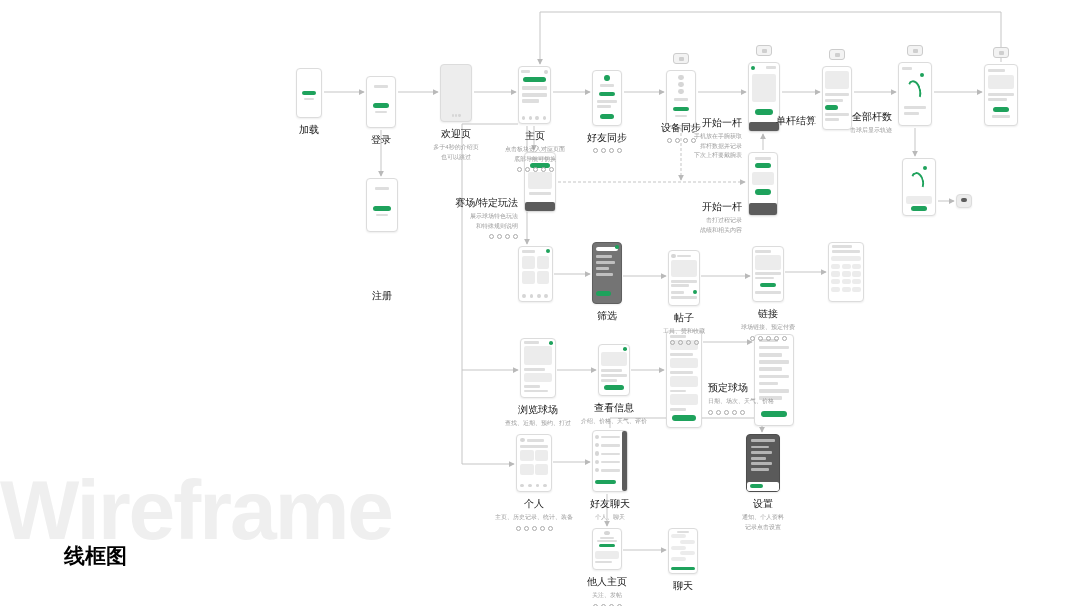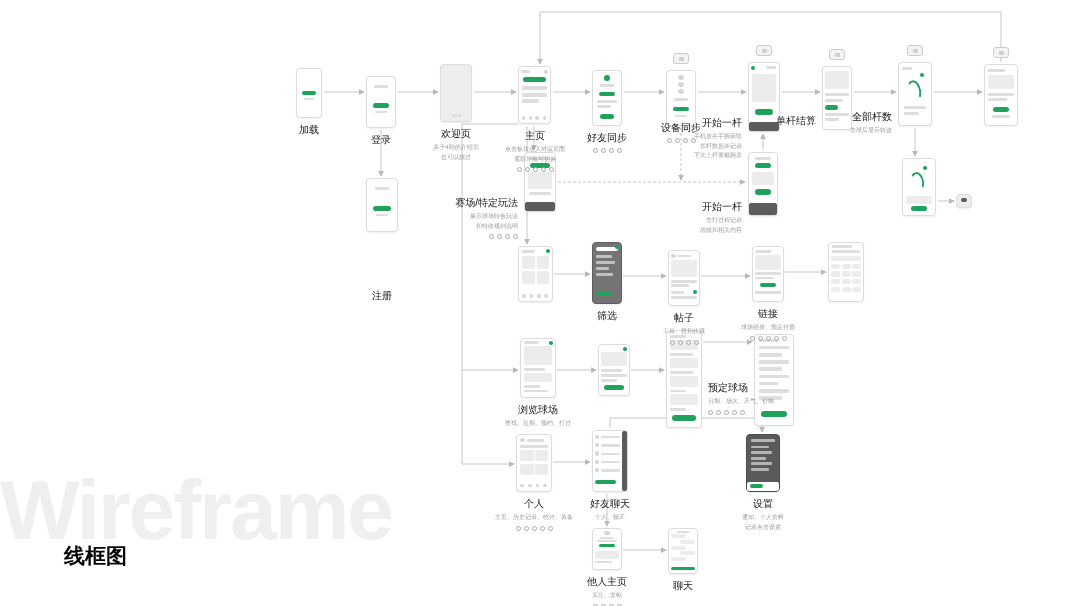--- a/index.html
+++ b/index.html
@@ -394,20 +394,24 @@
         <div class="cap">查找、近期、预约、打过</div>
       </div>
       <div class="phone k-info" style="left: 598px; top: 344px; width: 32px; height: 52px;">
         <div class="t-C" style="left: 80%; top: 4%; width: 13%; height: 7%;"></div>
         <div class="t-l" style="left: 8%; top: 14%; width: 84%; height: 28%;"></div>
         <div class="t-g" style="left: 8%; top: 48%; width: 70%; height: 5%;"></div>
         <div class="t-g" style="left: 8%; top: 58%; width: 84%; height: 5%;"></div>
         <div class="t-g" style="left: 8%; top: 68%; width: 52%; height: 5%;"></div>
         <div class="t-G" style="left: 18%; top: 80%; width: 64%; height: 9%;"></div>
       </div>
+      <div class="nodelabel pos-below" style="left: 559px; top: 401px; width: 110px;">
+        <span class="lbl">查看信息</span>
+        <div class="cap">介绍、价格、天气、评价</div>
+      </div>
       <div class="phone k-book" style="left: 666px; top: 330px; width: 36px; height: 98px;">
         <div class="t-g" style="left: 8%; top: 4%; width: 48%; height: 3%;"></div>
         <div class="t-l" style="left: 8%; top: 9%; width: 84%; height: 11%;"></div>
         <div class="t-g" style="left: 8%; top: 23%; width: 68%; height: 3%;"></div>
         <div class="t-l" style="left: 8%; top: 28%; width: 84%; height: 11%;"></div>
         <div class="t-g" style="left: 8%; top: 42%; width: 68%; height: 3%;"></div>
         <div class="t-l" style="left: 8%; top: 47%; width: 84%; height: 11%;"></div>
         <div class="t-g" style="left: 8%; top: 61%; width: 48%; height: 3%;"></div>
         <div class="t-l" style="left: 8%; top: 66%; width: 84%; height: 11%;"></div>
         <div class="t-g" style="left: 8%; top: 80%; width: 48%; height: 3%;"></div>

